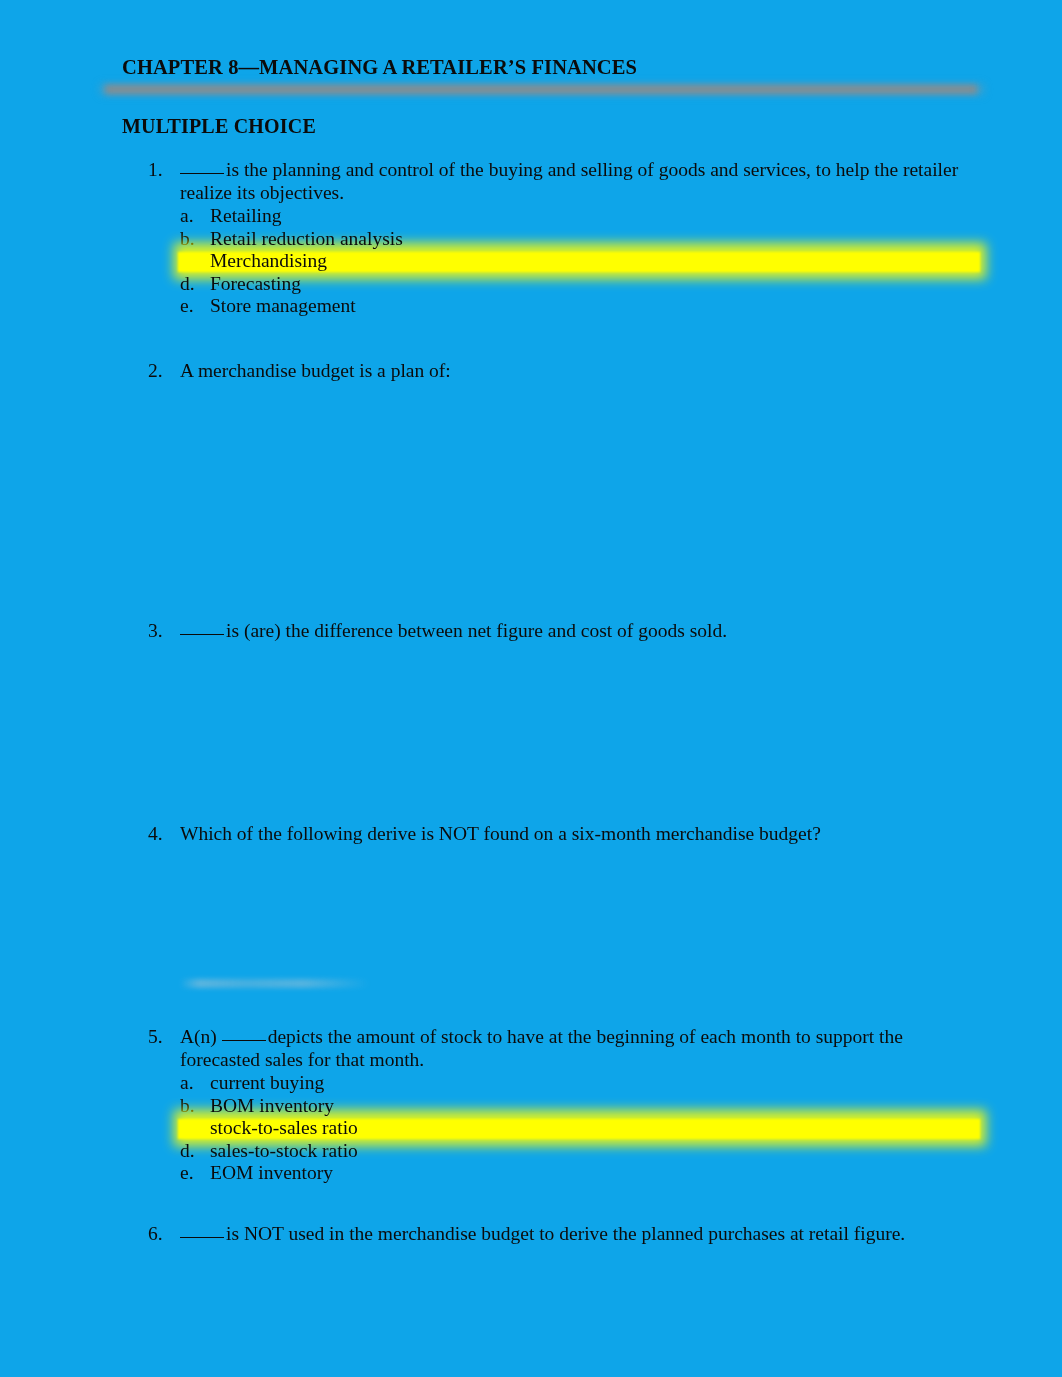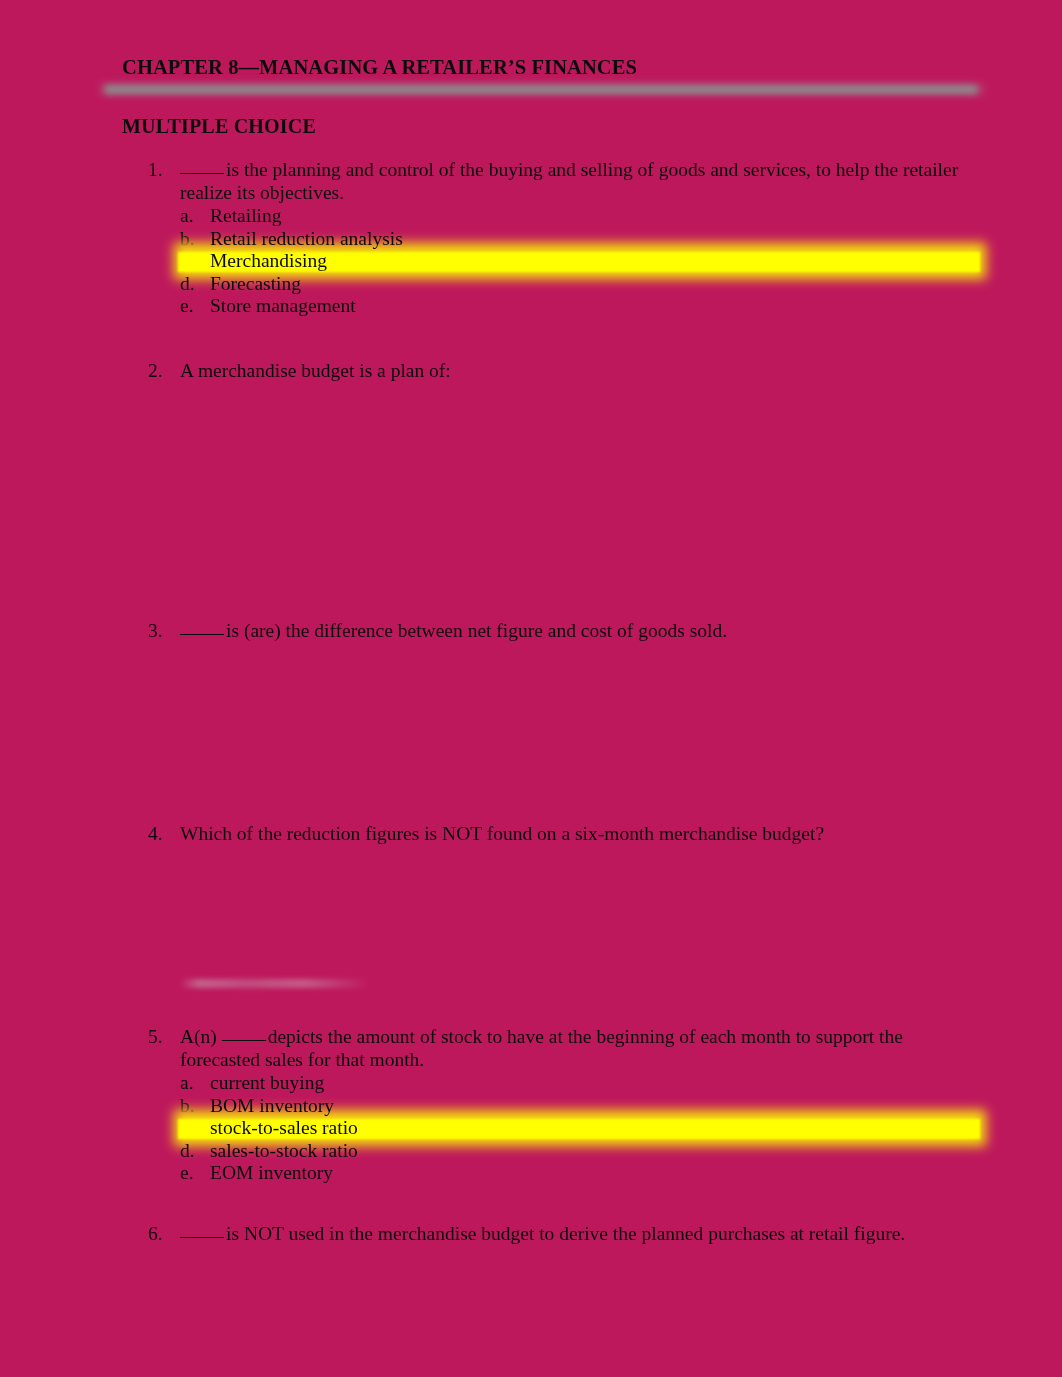--- a/index.html
+++ b/index.html
@@ -12,21 +12,21 @@
     height: 1377px;
     position: relative;
     font-family: "Liberation Serif", "DejaVu Serif", serif;
     color: #0b0b0b;
     overflow: hidden;
   }
 
   .page {
     position: absolute;
     inset: 0;
-    background: #be185d;
+    background: #0ea5e9;
   }
 
   
   .doc-header {
     position: absolute;
     left: 122px;
     top: 56px;
     font-size: 20.5px;
     font-weight: bold;
     letter-spacing: 0.1px;
@@ -223,21 +223,21 @@
   <div class="question" style="top:619px;">
     <div class="q-line">
       <span class="q-num">3.</span>
       <span class="q-text"><span class="blank-rule"></span><span>is (are) the difference between net figure and cost of goods sold.</span></span>
     </div>
   </div>
 
   <div class="question" style="top:822px;">
     <div class="q-line">
       <span class="q-num">4.</span>
-      <span class="q-text">Which of the reduction figures is NOT found on a six-month merchandise budget?</span>
+      <span class="q-text">Which of the following derive is NOT found on a six-month merchandise budget?</span>
     </div>
   </div>
 
   <div class="ghost-smudge"></div>
 
   <div class="question" style="top:1025px;">
     <div class="q-line">
       <span class="q-num">5.</span>
       <span class="q-text"><span>A(n)</span> <span class="blank-rule"></span><span>depicts the amount of stock to have at the beginning of each month to support the forecasted sales for that month.</span></span>
     </div>

